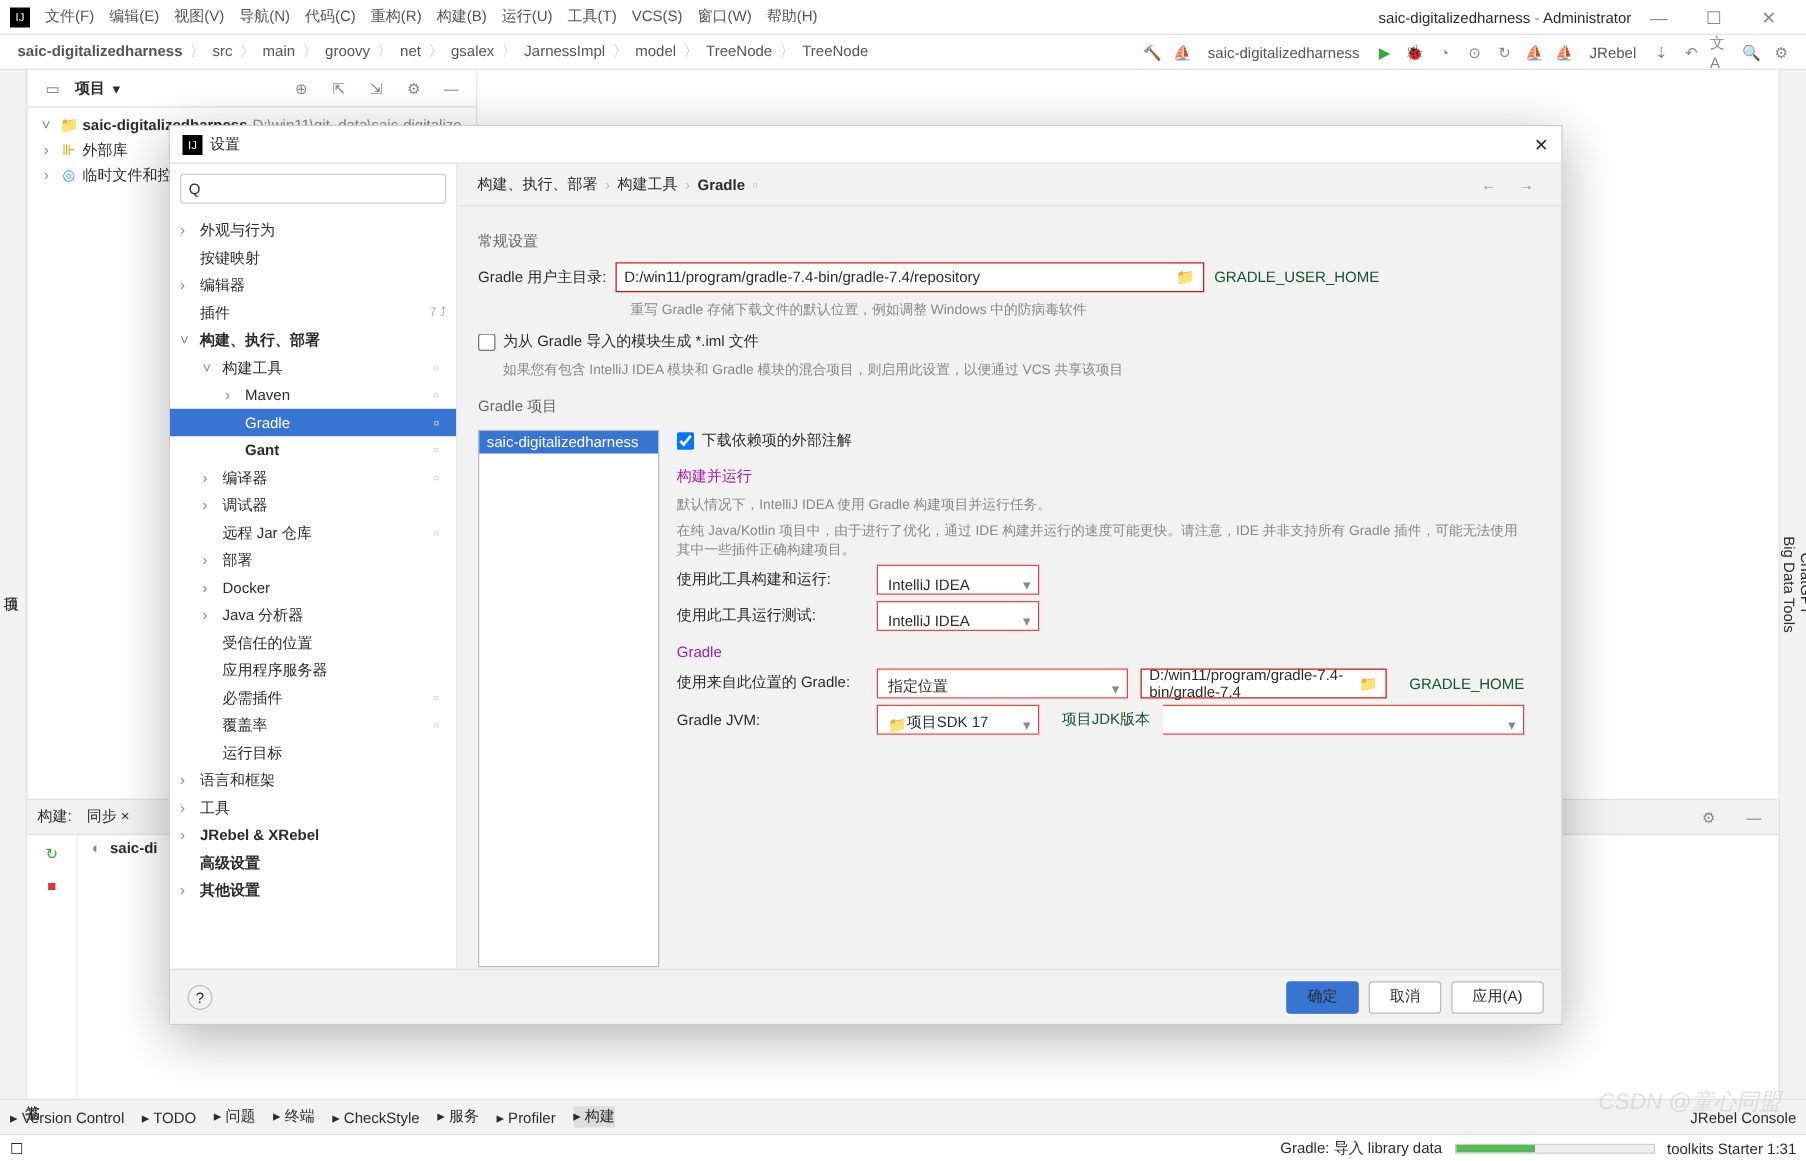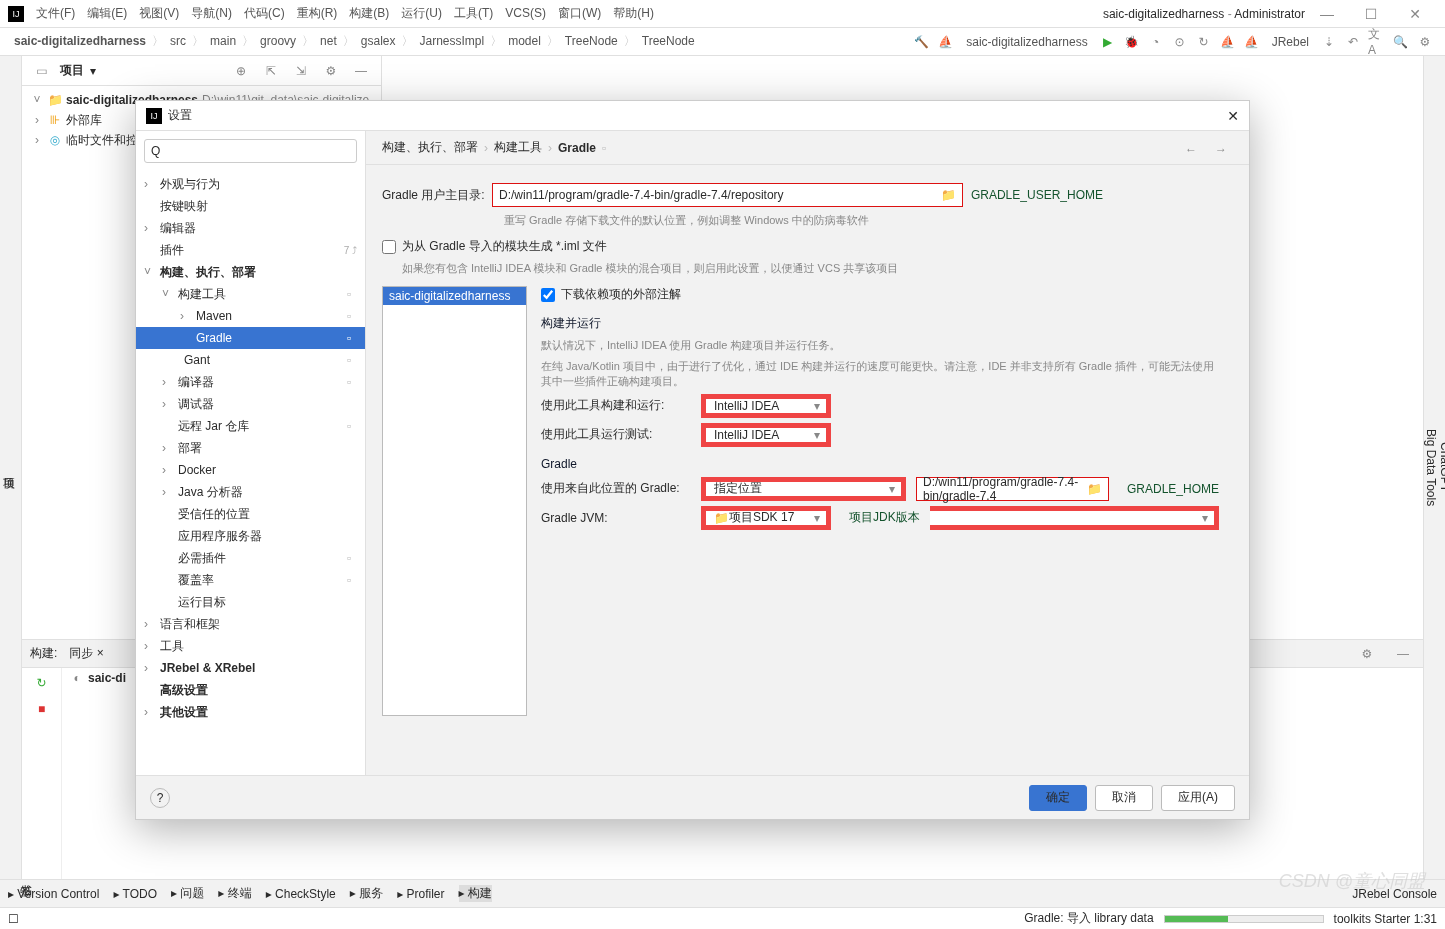--- a/index.html
+++ b/index.html
@@ -54,24 +54,24 @@
 .txt-in{flex:1;height:24px;border:1px solid #bbb;background:#fff;padding:0 6px;display:flex;align-items:center;position:relative}
 .redbox{border:1.5px solid #d11}
 .red-lbl{color:#14532d;margin-left:8px;white-space:nowrap}
 .help{color:#888;font-size:11px;margin-top:2px}
 .chk{display:inline-flex;align-items:center;gap:6px}
 .chk input{width:14px;height:14px}
 .sub-panel{display:flex;gap:0;margin-top:10px}
 .proj-list{width:145px;border:1px solid #bbb;background:#fff;height:430px}
 .proj-list .pl-sel{background:#3874d1;color:#fff;padding:2px 6px}
 .sub-right{flex:1;padding:0 14px}
-.sub-sect{color:#0f172a;margin:10px 0 6px}
+.sub-sect{color:#a21caf;margin:10px 0 6px}
 .fld2{display:flex;align-items:center;margin:5px 0;gap:10px}
 .fld2 .lbl{min-width:150px}
-.dropdown{height:24px;border:5px solid #ef4444;background:#fff;display:flex;align-items:center;padding:0 8px;min-width:130px;position:relative}
+.dropdown{height:24px;border:1px solid #ef4444;background:#fff;display:flex;align-items:flex-end;padding:0 8px;min-width:130px;position:relative}
 .dropdown::after{content:"▾";position:absolute;right:6px;color:#888}
 .dlg-foot{height:44px;border-top:1px solid #e0e0e0;display:flex;align-items:center;padding:0 14px;gap:8px;background:#f2f2f2}
 .btn{height:26px;padding:0 16px;border:1px solid #bbb;background:#fff;border-radius:3px;display:flex;align-items:center}
 .btn.primary{background:#3874d1;color:#fff;border-color:#3874d1}
 .help-ic{width:20px;height:20px;border:1px solid #bbb;border-radius:10px;display:flex;align-items:center;justify-content:center}
 .fold-ic{color:#aaa;margin-left:4px}
 
 .bottombar{height:28px;background:#f2f2f2;border-top:1px solid #e0e0e0;display:flex;align-items:center;padding:0 8px;gap:14px}
 .statusbar{height:22px;background:#fff;border-top:1px solid #e0e0e0;display:flex;align-items:center;padding:0 8px;font-size:11px;color:#666}
 .wm{position:absolute;right:20px;bottom:36px;font-size:18px;color:#ccc;opacity:.6;font-style:italic;z-index:200}
@@ -246,21 +246,21 @@
           <div class="nav-item" style="padding-left: 44px;">
             <span class="nav-arr">›</span>
             <span>Maven</span>
             <span class="nav-sq">▫</span>
           </div>
           <div class="nav-item sel" style="padding-left: 44px;">
             <span class="nav-arr"></span>
             <span>Gradle</span>
             <span class="nav-sq">▫</span>
           </div>
-          <div class="nav-item" style="padding-left: 32px;">
+          <div class="nav-item" style="padding-left: 44px; font-weight: bold;">
             <span class="nav-arr"></span>
             <span>Gant</span>
             <span class="nav-sq">▫</span>
           </div>
           <div class="nav-item" style="padding-left: 26px;">
             <span class="nav-arr">›</span>
             <span>编译器</span>
             <span class="nav-sq">▫</span>
           </div>
           <div class="nav-item" style="padding-left: 26px;">
@@ -334,38 +334,40 @@
           <span class="sep">›</span>
     <span>构建工具</span>
           <span class="sep">›</span>
     <span class="bold">Gradle</span>
     <span class="nav-sq">▫</span>
     <span class="spacer"></span>
     <span class="tool-ic">←</span>
     <span class="tool-ic">→</span>
    </div>
    <div class="dlg-content">
+    <div class="section-t">常规设置</div>
     <div class="field-row">
      <span class="field-lbl">Gradle 用户主目录:</span>
      <div class="txt-in redbox">
               <span>D:/win11/program/gradle-7.4-bin/gradle-7.4/repository</span>
               <span class="fold-ic" style="position:absolute;right:6px">📁</span>
             </div>
      <span class="red-lbl">GRADLE_USER_HOME</span>
      <span style="width:130px"></span>
     </div>
     <div class="help" style="margin-left:122px">重写 Gradle 存储下载文件的默认位置，例如调整 Windows 中的防病毒软件</div>
     <div class="field-row" style="margin-top:10px">
      <label class="chk">
               <input type="checkbox" style="">
               <span>为从 Gradle 导入的模块生成 *.iml 文件</span>
             </label>
     </div>
     <div class="help" style="margin-left:20px">如果您有包含 IntelliJ IDEA 模块和 Gradle 模块的混合项目，则启用此设置，以便通过 VCS 共享该项目</div>
 
+    <div class="section-t" style="margin-top:14px">Gradle 项目</div>
     <div class="sub-panel">
      <div class="proj-list">
       <div class="pl-sel">saic-digitalizedharness</div>
      </div>
      <div class="sub-right">
       <label class="chk">
                 <input type="checkbox" checked="" style="">
                 <span>下载依赖项的外部注解</span>
               </label>
       <div class="sub-sect">构建并运行</div>

